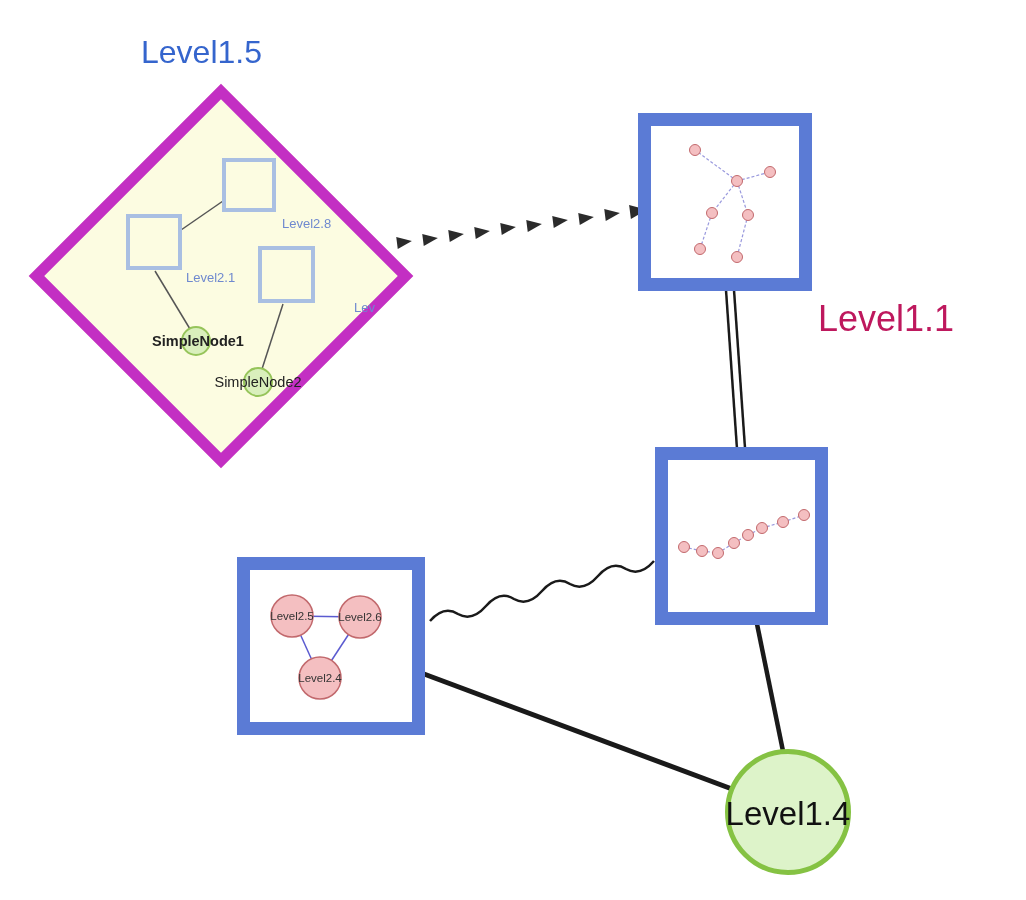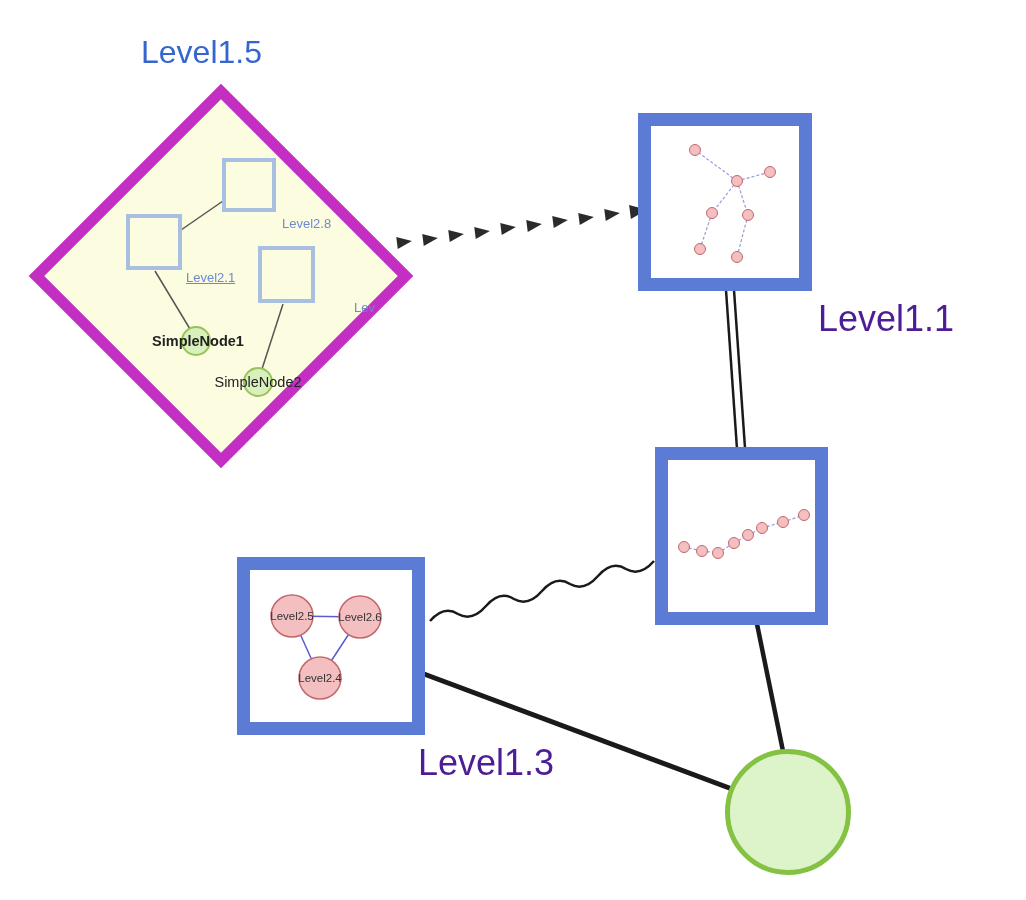--- a/index.html
+++ b/index.html
@@ -71,21 +71,21 @@
     z-index: 4;
   }
 
   
   .lbl {
     position: absolute;
     z-index: 5;
     white-space: nowrap;
   }
   .lbl-big-blue {
-    color: #4c1d95;
+    color: #be185d;
     font-size: 36px;
   }
   .lbl-title-blue {
     color: #3565cd;
     font-size: 32px;
   }
   .lbl-sub-blue {
     color: #6f89cf;
     font-size: 13px;
   }
@@ -214,26 +214,26 @@
         <text x="320" y="682">Level2.4</text>
       </g>
     </g>
   </svg>
 
   <div class="lbl lbl-title-blue" style="left:141px; top:34px;">Level1.5</div>
 
   <div class="lbl lbl-big-blue" style="left:818px; top:298px;">Level1.1</div>
 
 
-  <div class="lbl lbl-big-blue" style="left:418px; top:742px;">Level1.3</div>
-
+
+  <div class="lbl lbl-black-big" style="left:703px; top:795px; width:170px;">Level1.4</div>
 
   <div class="lbl lbl-sub-blue" style="left:282px; top:216px;">Level2.8</div>
 
-  <div class="lbl lbl-sub-blue" style="left:186px; top:270px;text-decoration:underline;">Level2.1</div>
+  <div class="lbl lbl-sub-blue" style="left:186px; top:270px;">Level2.1</div>
 
   <div class="lbl lbl-sub-blue" style="left:306px; top:300px;margin-left:48px;">Lev</div>
 
   <div class="lbl lbl-node-small" style="left:148px; top:333px; width:100px; text-align:center;font-weight:bold;">SimpleNode1</div>
 
   <div class="lbl lbl-node-small" style="left:208px; top:374px; width:100px; text-align:center;">SimpleNode2</div>
 
 </div>
 
 </body></html>

